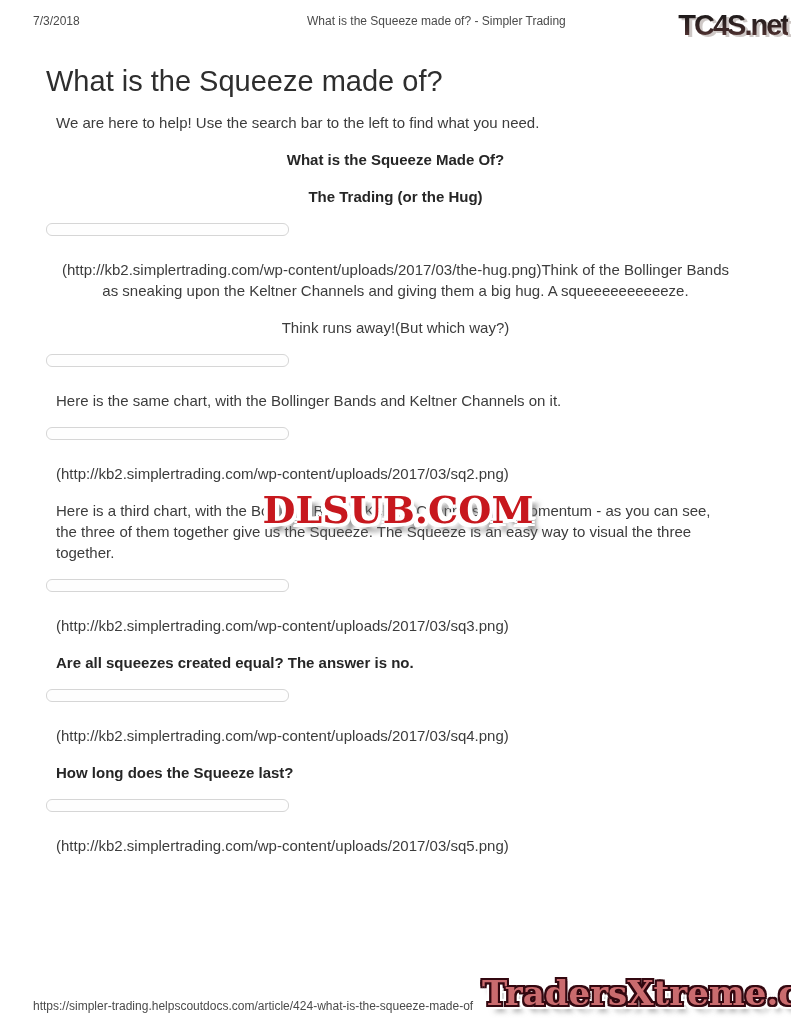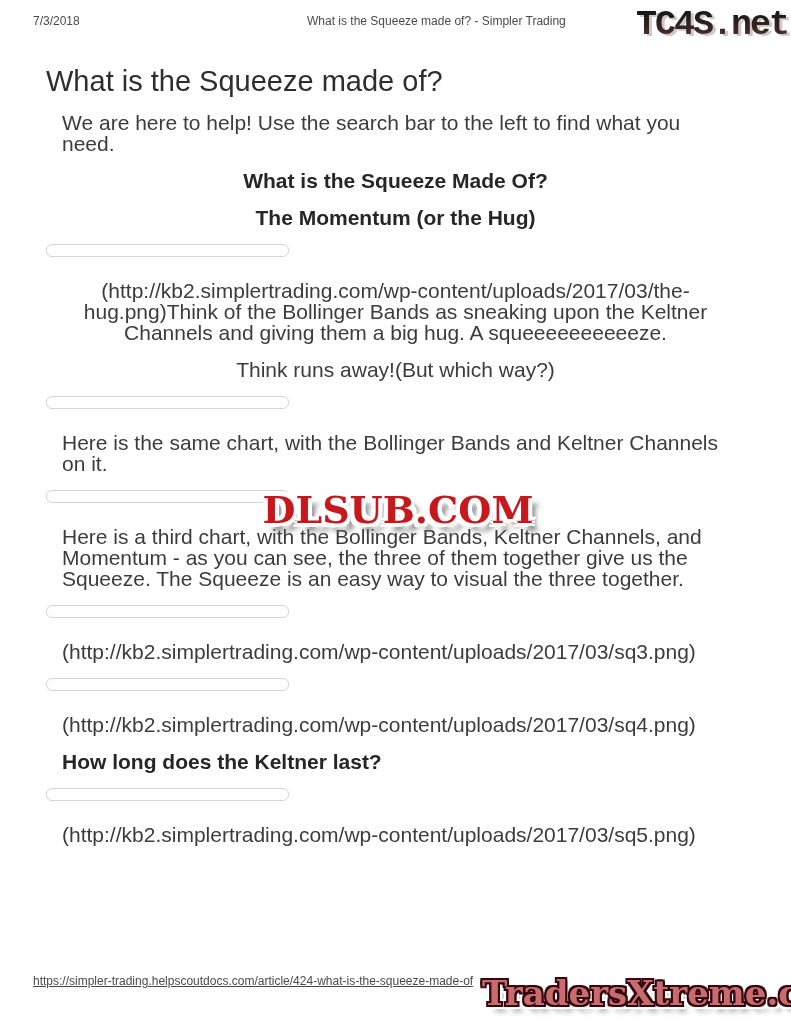--- a/index.html
+++ b/index.html
@@ -20,29 +20,29 @@
   
   .print-date {
     position: absolute; left: 33px; top: 14px;
     font-size: 12px; color: #4a4a4a;
   }
   .print-title {
     position: absolute; left: 307px; top: 14px;
     font-size: 12px; color: #4a4a4a; white-space: nowrap;
   }
   .print-footer-url {
-    position: absolute; left: 33px; top: 974px;
-    font-size: 12px; color: #4a4a4a; text-decoration: underline;
+    position: absolute; left: 33px; top: 999px;
+    font-size: 12px; color: #4a4a4a;
   }
 
   
   .tc4s-logo {
     position: absolute; top: 2px; right: 3px;
-    font-family: Liberation Mono, monospace;
-    font-weight: 700; font-size: 35px; line-height: 46px;
+    font-family: Liberation Sans, sans-serif;
+    font-weight: 700; font-size: 29px; line-height: 46px;
     letter-spacing: -2px;
     background: linear-gradient(180deg, #181818 20%, #3a2626 60%, #7a4a46 95%);
     -webkit-background-clip: text; background-clip: text;
     color: transparent;
     filter: drop-shadow(3px 2px 0 rgba(165,155,152,0.55));
     white-space: nowrap;
   }
   .dlsub-logo {
     position: absolute; left: 253px; top: 487px;
     width: 290px; text-align: center;
@@ -77,22 +77,22 @@
   .content {
     position: relative;
     padding: 66px 46px 0 46px;
   }
   h1.article-title {
     font-size: 29px; font-weight: 400; line-height: 30px;
     color: #2e2e2e;
     margin: 0 0 13px 0;
   }
   .content p {
-    font-size: 21px; line-height: 21px;
-    margin: 16px 16px;
+    font-size: 15px; line-height: 21px;
+    margin: 16px 10px;
     color: #3c3c3c;
   }
   .content p.bold { font-weight: 700; color: #262626; }
   .content p.center { text-align: center; }
   .img-placeholder {
     width: 243px; height: 13px;
     border: 1px solid #d6d6d6;
     border-radius: 6px;
     background: #fefefe;
     margin: 16px 0 23px 0;
@@ -108,50 +108,52 @@
 
   <div class="tc4s-logo">TC4S.net</div>
 
   <div class="content">
     <h1 class="article-title">What is the Squeeze made of?</h1>
 
     <p>We are here to help! Use the search bar to the left to find what you need.</p>
 
     <p class="bold center">What is the Squeeze Made Of?</p>
 
-    <p class="bold center">The Momentum (or the Hug)</p>
+    <p class="bold center">The Trading (or the Hug)</p>
 
     <div class="img-placeholder"></div>
 
     <p class="center">(http://kb2.simplertrading.com/wp-content/uploads/2017/03/the-hug.png)Think of the Bollinger Bands as sneaking upon the Keltner Channels and giving them a big hug. A squeeeeeeeeeeze.</p>
 
 
     <p class="center">Think runs away!(But which way?)</p>
 
 
     <div class="img-placeholder"></div>
 
 
     <p>Here is the same chart, with the Bollinger Bands and Keltner Channels on it.</p>
 
     <div class="img-placeholder"></div>
 
+    <p>(http://kb2.simplertrading.com/wp-content/uploads/2017/03/sq2.png)</p>
 
     <p>Here is a third chart, with the Bollinger Bands, Keltner Channels, and Momentum - as you can see, the three of them together give us the Squeeze. The Squeeze is an easy way to visual the three together.</p>
 
     <div class="img-placeholder"></div>
 
     <p>(http://kb2.simplertrading.com/wp-content/uploads/2017/03/sq3.png)</p>
 
+    <p class="bold">Are all squeezes created equal? The answer is no.</p>
 
     <div class="img-placeholder"></div>
 
     <p>(http://kb2.simplertrading.com/wp-content/uploads/2017/03/sq4.png)</p>
 
-    <p class="bold">How long does the Keltner last?</p>
+    <p class="bold">How long does the Squeeze last?</p>
 
     <div class="img-placeholder"></div>
 
     <p>(http://kb2.simplertrading.com/wp-content/uploads/2017/03/sq5.png)</p>
   </div>
 
   <div class="dlsub-logo">DLSUB.COM</div>
 
   <div class="print-footer-url">https://simpler-trading.helpscoutdocs.com/article/424-what-is-the-squeeze-made-of</div>
 

